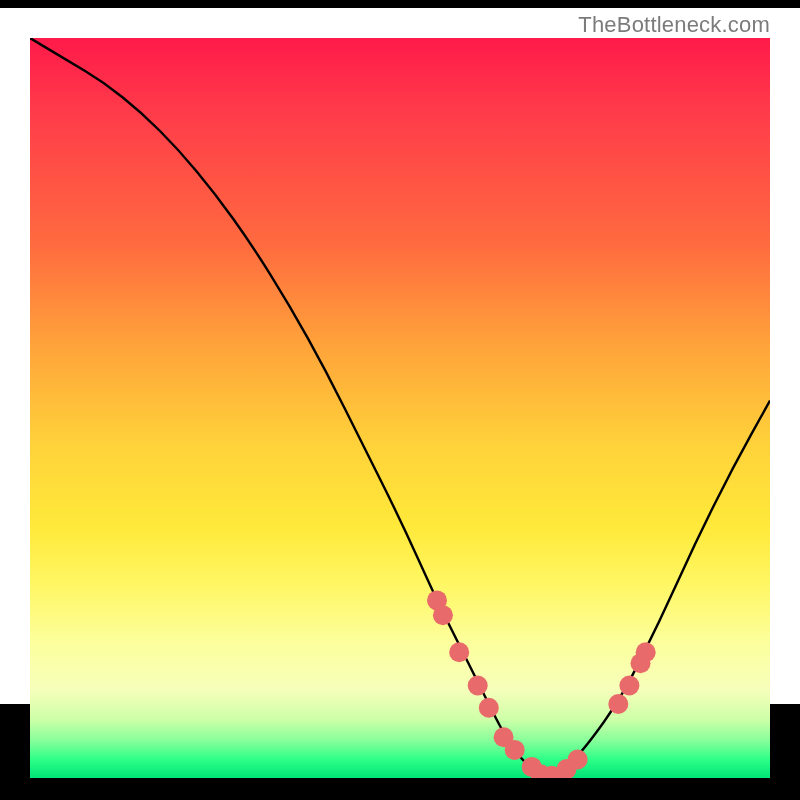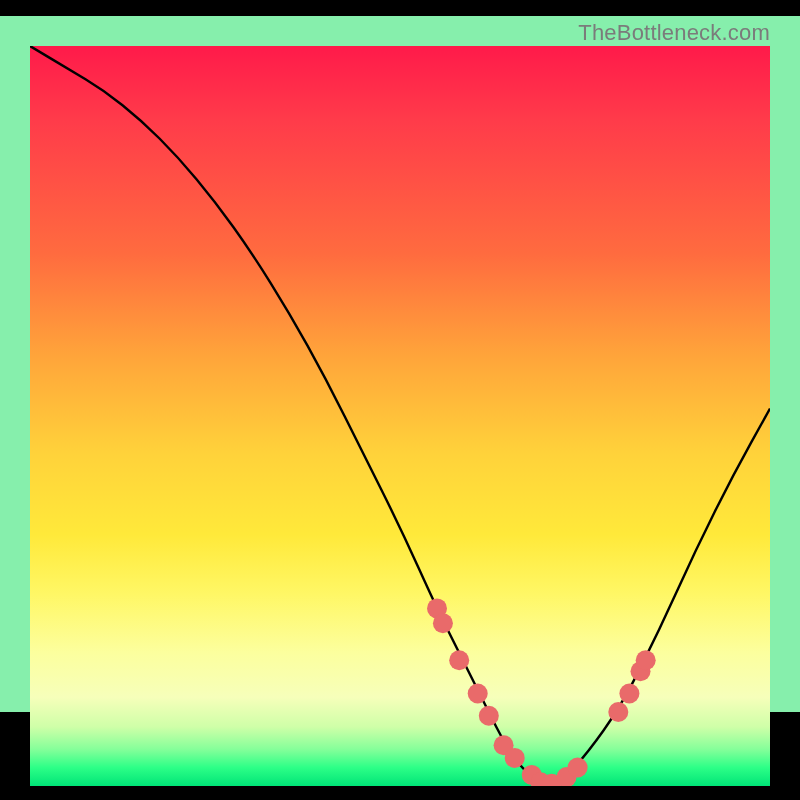--- a/index.html
+++ b/index.html
@@ -6,25 +6,25 @@
     margin: 0;
     padding: 0;
     background: #000;
     width: 800px;
     height: 800px;
     overflow: hidden;
     font-family: Arial, Helvetica, sans-serif;
   }
   .frame {
     position: absolute;
-    top: 16px;
+    top: 8px;
     left: 0;
     width: 800px;
     height: 696px;
-    background: #86efac;
+    background: #ffffff;
   }
   .plot-area {
     position: absolute;
     top: 30px;
     left: 30px;
     width: 740px;
     height: 740px;
     
     background: linear-gradient(
       to bottom,

